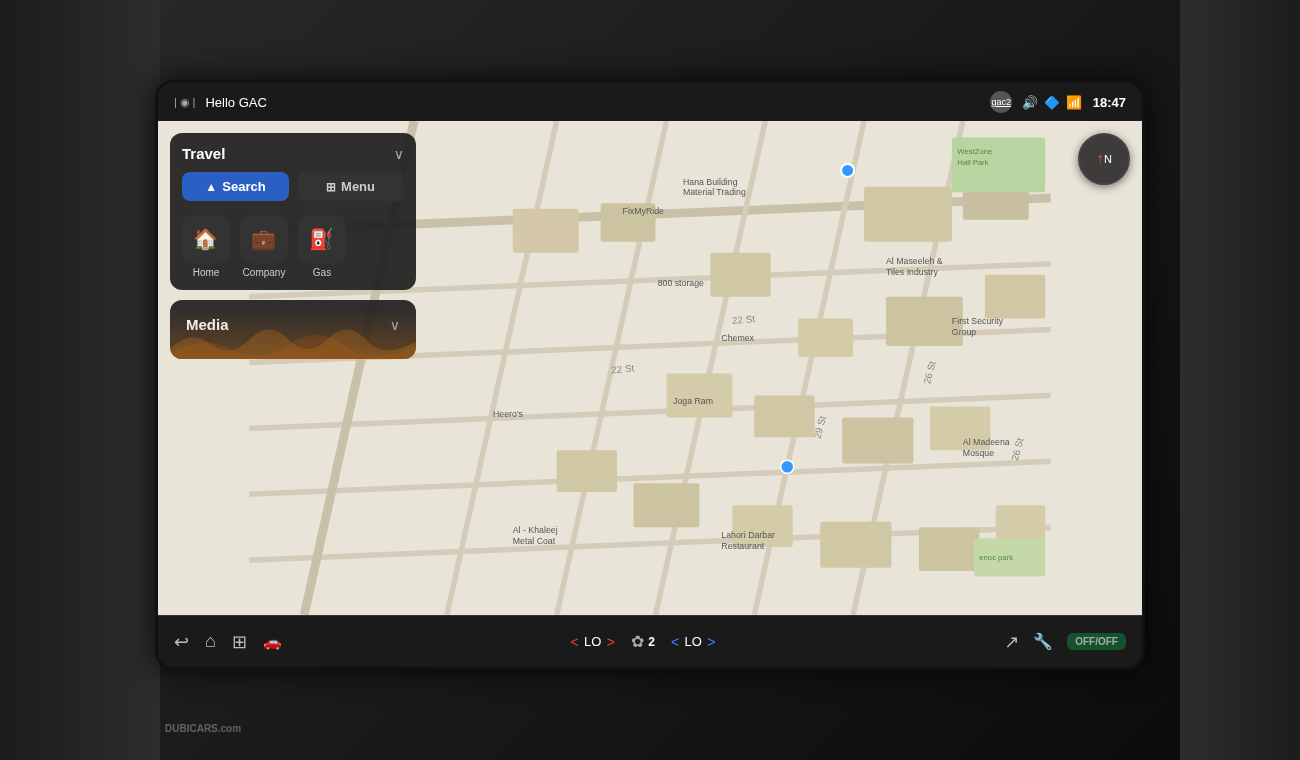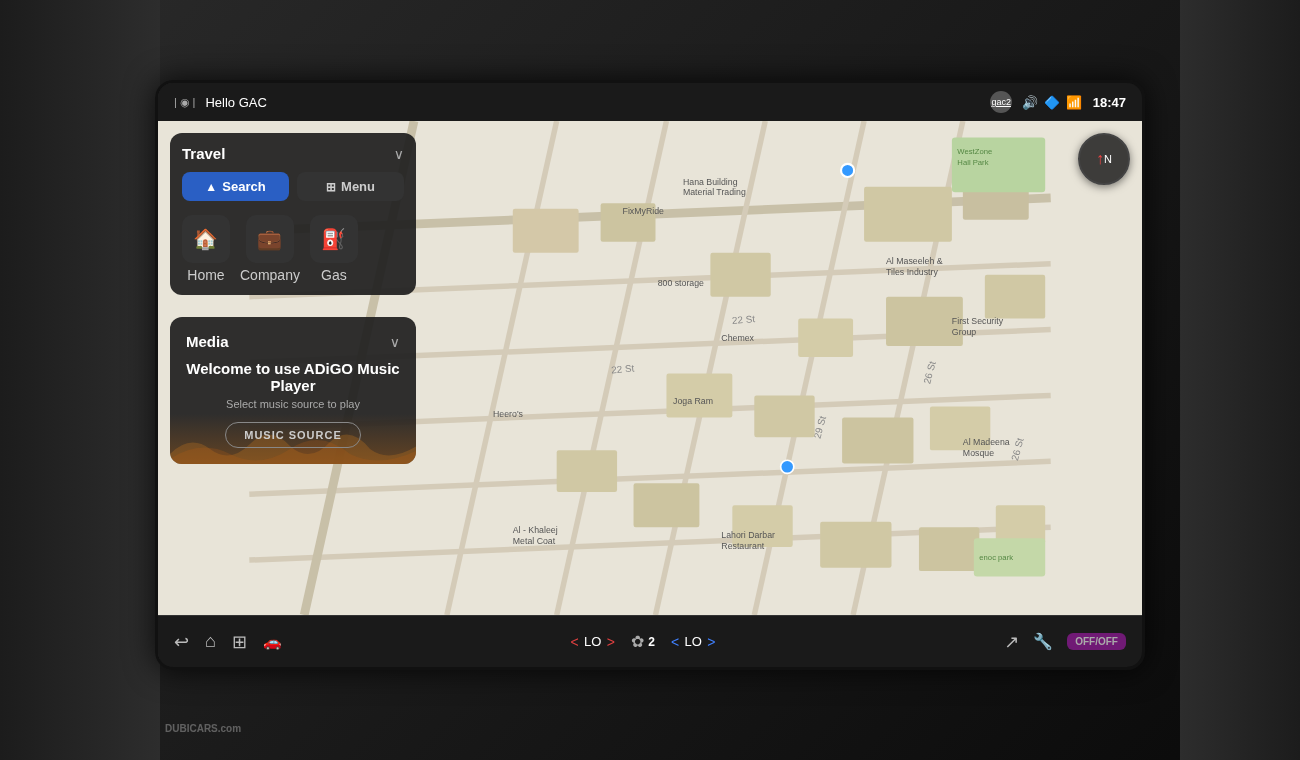--- a/index.html
+++ b/index.html
@@ -160,21 +160,21 @@
     
     .overlay-panel {
       position: absolute;
       left: 0;
       top: 0;
       width: 270px;
       height: 100%;
       padding: 12px;
       display: flex;
       flex-direction: column;
-      gap: 22px;
+      gap: 10px;
     }
 
     
     .card {
       background: rgba(30,30,30,0.92);
       border-radius: 12px;
       padding: 12px;
       color: #fff;
     }
 
@@ -247,21 +247,21 @@
       height: 48px;
       border-radius: 10px;
       background: #333;
       display: flex;
       align-items: center;
       justify-content: center;
       font-size: 20px;
     }
 
     .nav-icon-label {
-      font-size: 14px;
+      font-size: 10px;
       color: #ccc;
     }
 
     
     .media-card {
       background: rgba(30,30,30,0.92);
       border-radius: 12px;
       padding: 16px;
       color: #fff;
       position: relative;
@@ -373,21 +373,21 @@
       text-align: center;
     }
 
     .bottom-right-icons {
       display: flex;
       align-items: center;
       gap: 14px;
     }
 
     .off-btn {
-      background: #701a75;
+      background: #14532d;
       border-radius: 6px;
       padding: 3px 8px;
       font-size: 10px;
       color: #aaa;
       font-weight: 700;
     }
 
     
     .watermark {
       position: absolute;
@@ -546,25 +546,20 @@
             </div>
           </div>
         </div>
 
         <div class="media-card">
           <div class="card-header">
             <span class="card-title">Media</span>
             <span class="card-chevron">∨</span>
           </div>
 
-          <div class="media-content">
-            <div class="media-welcome-title">Welcome to use ADiGO Music Player</div>
-            <div class="media-subtitle">Select music source to play</div>
-            <button class="music-source-btn">MUSIC SOURCE</button>
-          </div>
 
           <div class="media-bg-wave"></div>
           <svg class="media-wave-lines" viewBox="0 0 250 40" preserveAspectRatio="none">
             <path d="M0,30 Q20,10 40,25 Q60,40 80,20 Q100,0 120,22 Q140,40 160,18 Q180,0 200,25 Q220,40 250,20 L250,40 L0,40 Z" fill="rgba(200,120,30,0.3)"></path>
             <path d="M0,35 Q30,15 60,30 Q90,45 120,25 Q150,5 180,30 Q210,45 250,25 L250,40 L0,40 Z" fill="rgba(180,90,20,0.25)"></path>
           </svg>
         </div>
 
       </div>
     </div>

